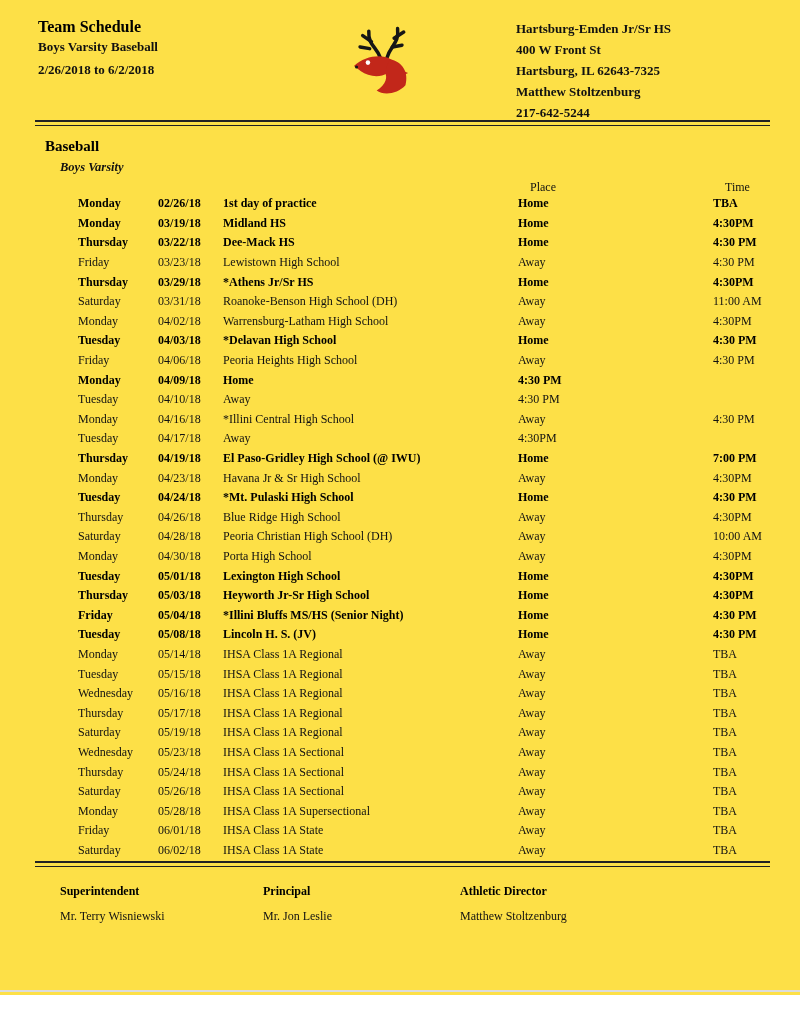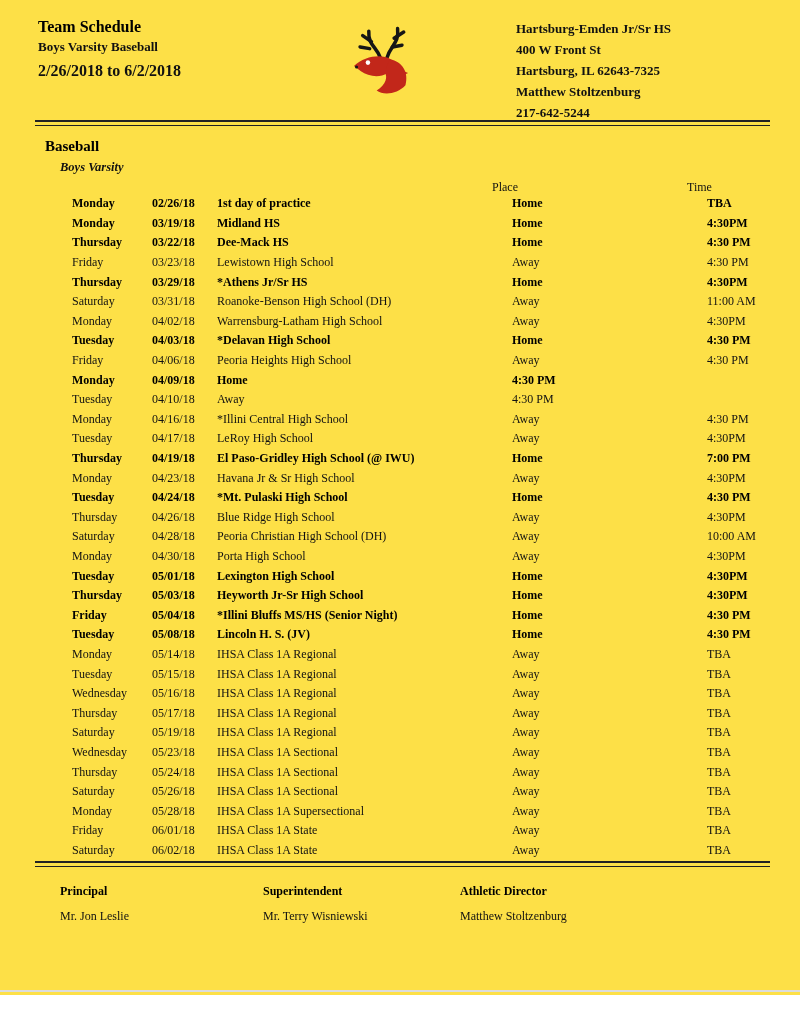--- a/index.html
+++ b/index.html
@@ -7,38 +7,38 @@
   html, body { background:#ffffff; }
   .page {
     width:800px; height:995px; position:relative; background:#fde047;
     font-family:Liberation Serif, serif; color:#111; overflow:hidden;
   }
   
   .header { position:absolute; top:18px; left:38px; right:32px; display:flex; }
   .h-left { width:240px; }
   .h-title { font-size:16px; font-weight:bold; color:#000; }
   .h-sub { font-size:13px; font-weight:bold; margin-top:3px; }
-  .h-range { font-size:16px; font-weight:bold; margin-top:7px; }
+  .h-range { font-size:13px; font-weight:bold; margin-top:7px; }
   .h-logo { width:160px; margin-left:30px; text-align:center; padding-top:0; }
   .h-right { margin-left:auto; width:252px; font-size:13px; font-weight:bold; line-height:21px; }
   .h-right div { white-space:nowrap; }
   
   .rule-double { position:absolute; left:35px; width:735px; height:6px;
     border-top:2px solid #222; border-bottom:1px solid #222; }
   .rule-top { top:120px; }
   .rule-mid { top:861px; }
   
   .sport-title { position:absolute; top:138px; left:45px; font-size:15px; font-weight:bold; color:#000; }
   .level-title { position:absolute; top:160px; left:60px; font-size:12.5px; font-weight:bold; font-style:italic; }
   
   .thead { position:absolute; top:180px; left:0; right:0; display:grid;
-    grid-template-columns:80px 65px 295px 195px 1fr; padding-left:52px; font-size:12px; color:#111; }
+    grid-template-columns:80px 65px 295px 195px 1fr; padding-left:90px; font-size:12px; color:#111; }
   .rows { position:absolute; top:194px; left:0; right:0; }
   .trow { display:grid; grid-template-columns:80px 65px 295px 195px 1fr;
-    padding-left:72px; height:19.6px; align-items:center; font-size:12px; color:#111; }
+    padding-left:72px; height:19.6px; align-items:center; font-size:12px; color:#111;margin-left:6px; }
   .trow.bold { font-weight:bold; color:#000; }
   .trow span { white-space:nowrap; overflow:hidden; }
   
   .staff { position:absolute; top:884px; left:60px; width:660px; display:grid;
     grid-template-columns:203px 197px 1fr; }
   .staff-title { font-size:12px; font-weight:bold; color:#000; }
   .staff-name { font-size:12px; margin-top:10px; }
   
   .footer { position:absolute; top:1001px; left:40px; right:40px; display:grid;
     grid-template-columns:218px 232px 222px 1fr; font-size:11.5px; color:#111;margin-top:12px; }
@@ -175,21 +175,20 @@
       <div class="trow">
       <span>Monday</span>
       <span>04/16/18</span>
       <span>*Illini Central High School</span>
       <span>Away</span>
       <span>4:30 PM</span>
     </div>
       <div class="trow">
       <span>Tuesday</span>
       <span>04/17/18</span>
-      <span>LeRoy High School</span>
       <span>Away</span>
       <span>4:30PM</span>
     </div>
       <div class="trow bold">
       <span>Thursday</span>
       <span>04/19/18</span>
       <span>El Paso-Gridley High School (@ IWU)</span>
       <span>Home</span>
       <span>7:00 PM</span>
     </div>
@@ -332,26 +331,26 @@
       <span>IHSA Class 1A State</span>
       <span>Away</span>
       <span>TBA</span>
     </div>
     </div>
 
   <div class="rule-double rule-mid"></div>
 
   <div class="staff">
     <div>
+      <div class="staff-title">Superintendent</div>
+      <div class="staff-name">Mr. Terry Wisniewski</div>
+    </div>
+    <div>
       <div class="staff-title">Principal</div>
       <div class="staff-name">Mr. Jon Leslie</div>
-    </div>
-    <div>
-      <div class="staff-title">Superintendent</div>
-      <div class="staff-name">Mr. Terry Wisniewski</div>
     </div>
     <div>
       <div class="staff-title">Athletic Director</div>
       <div class="staff-name">Matthew Stoltzenburg</div>
     </div>
   </div>
 
   <div class="footer">
     <span>04/10/2017</span>
     <span>*=League Event</span>

